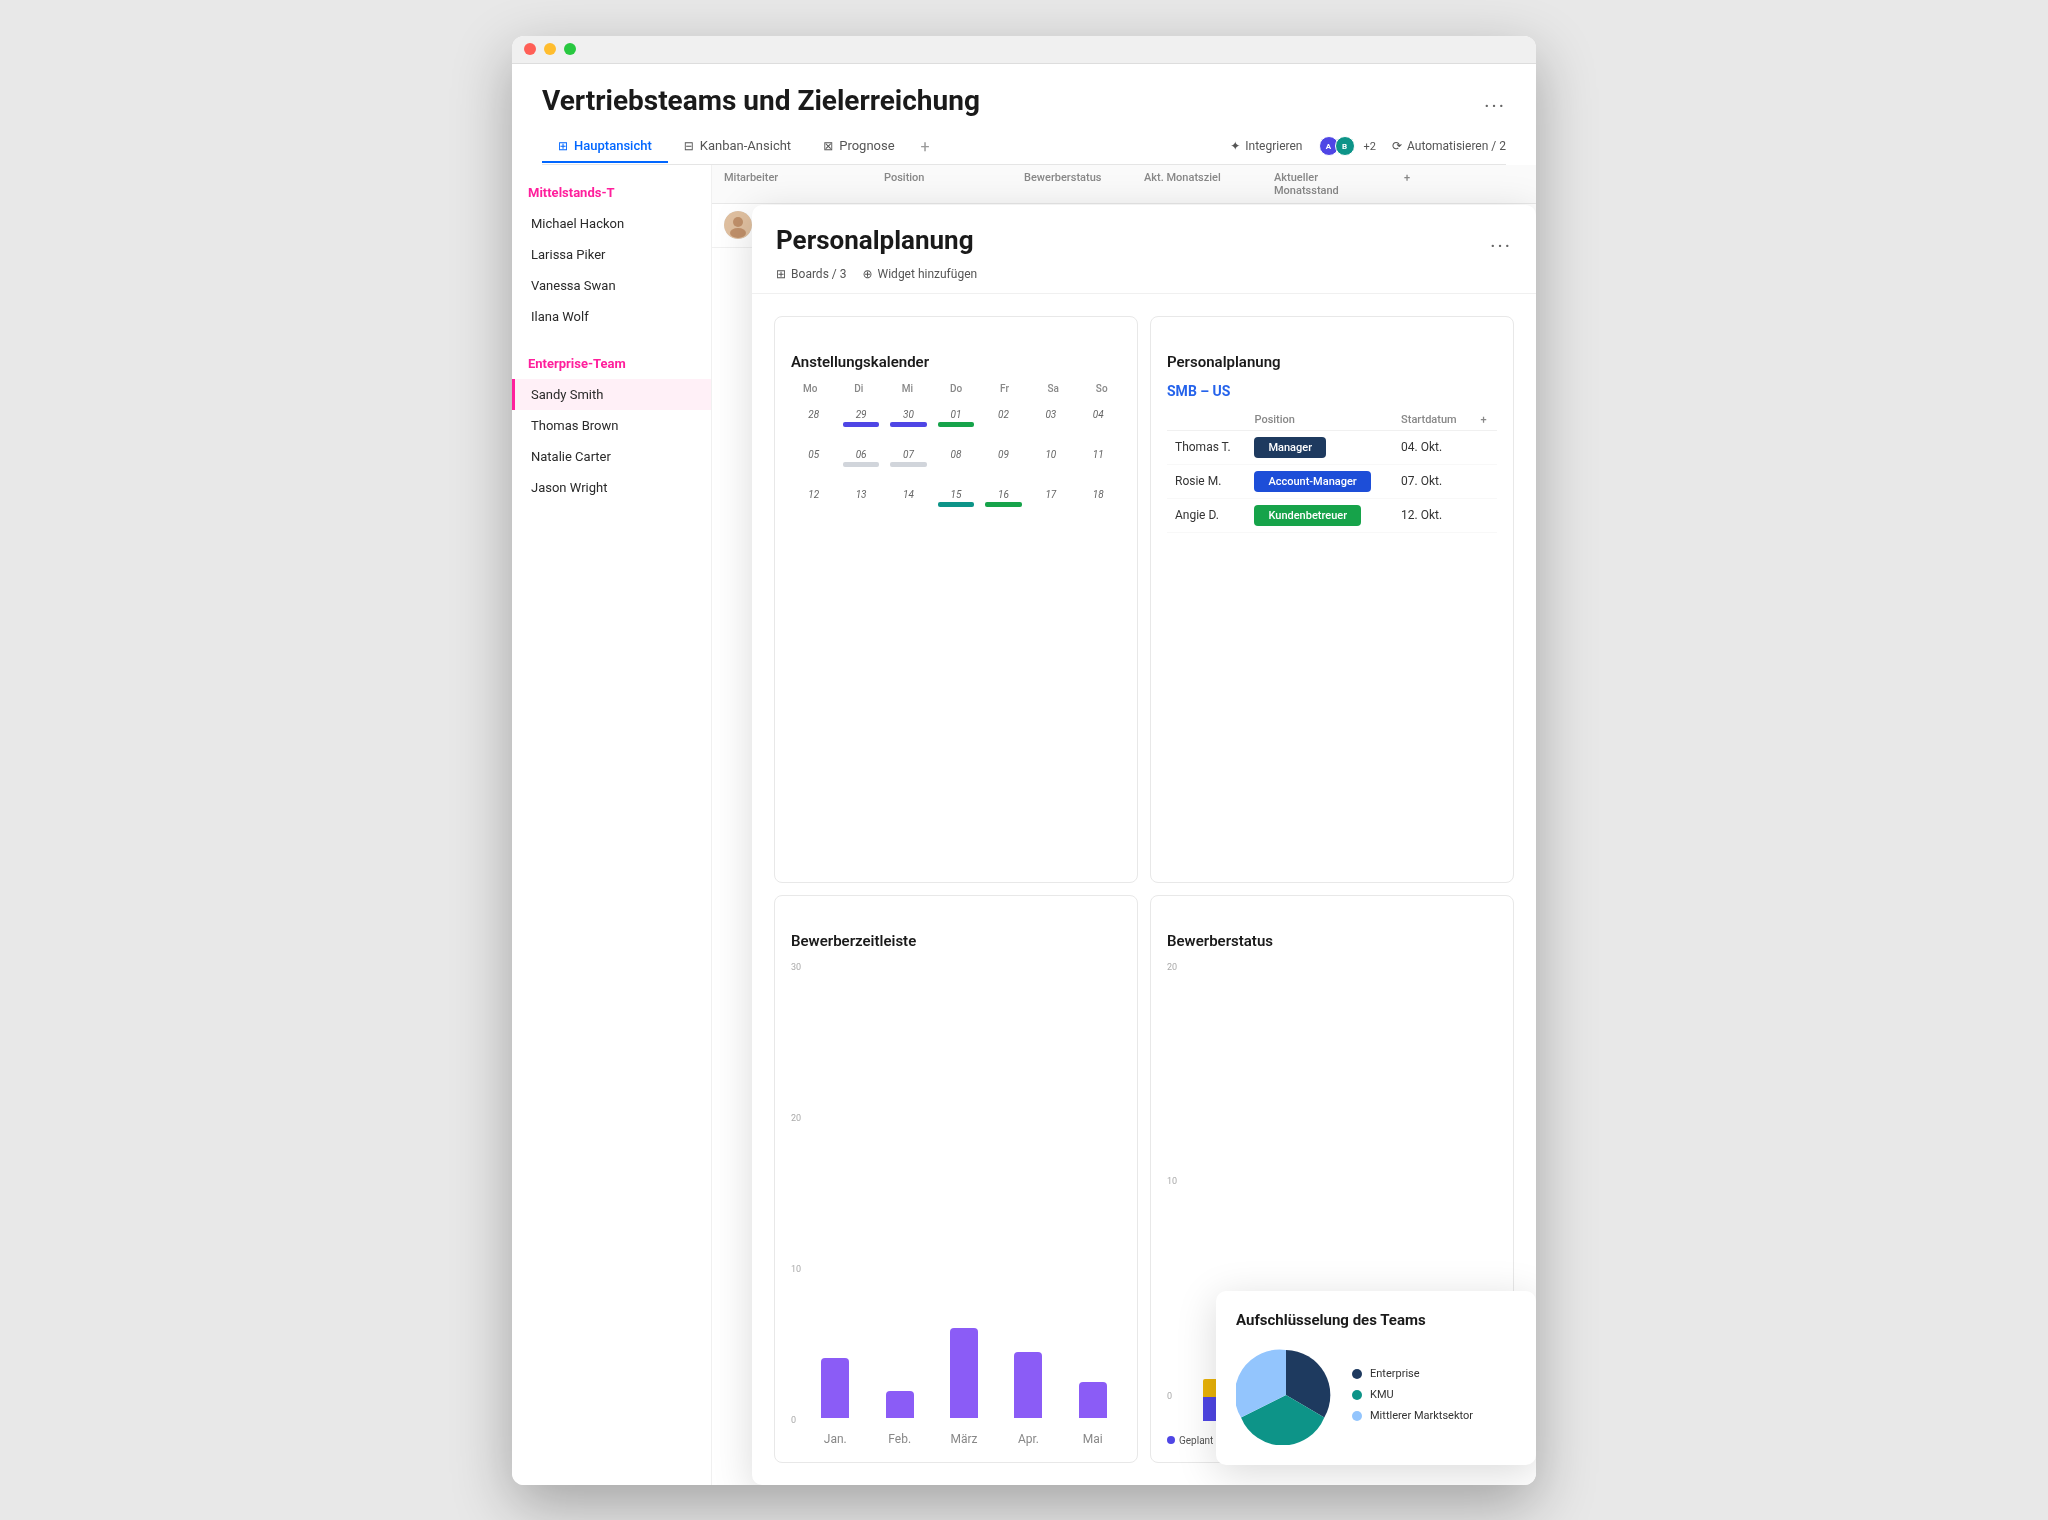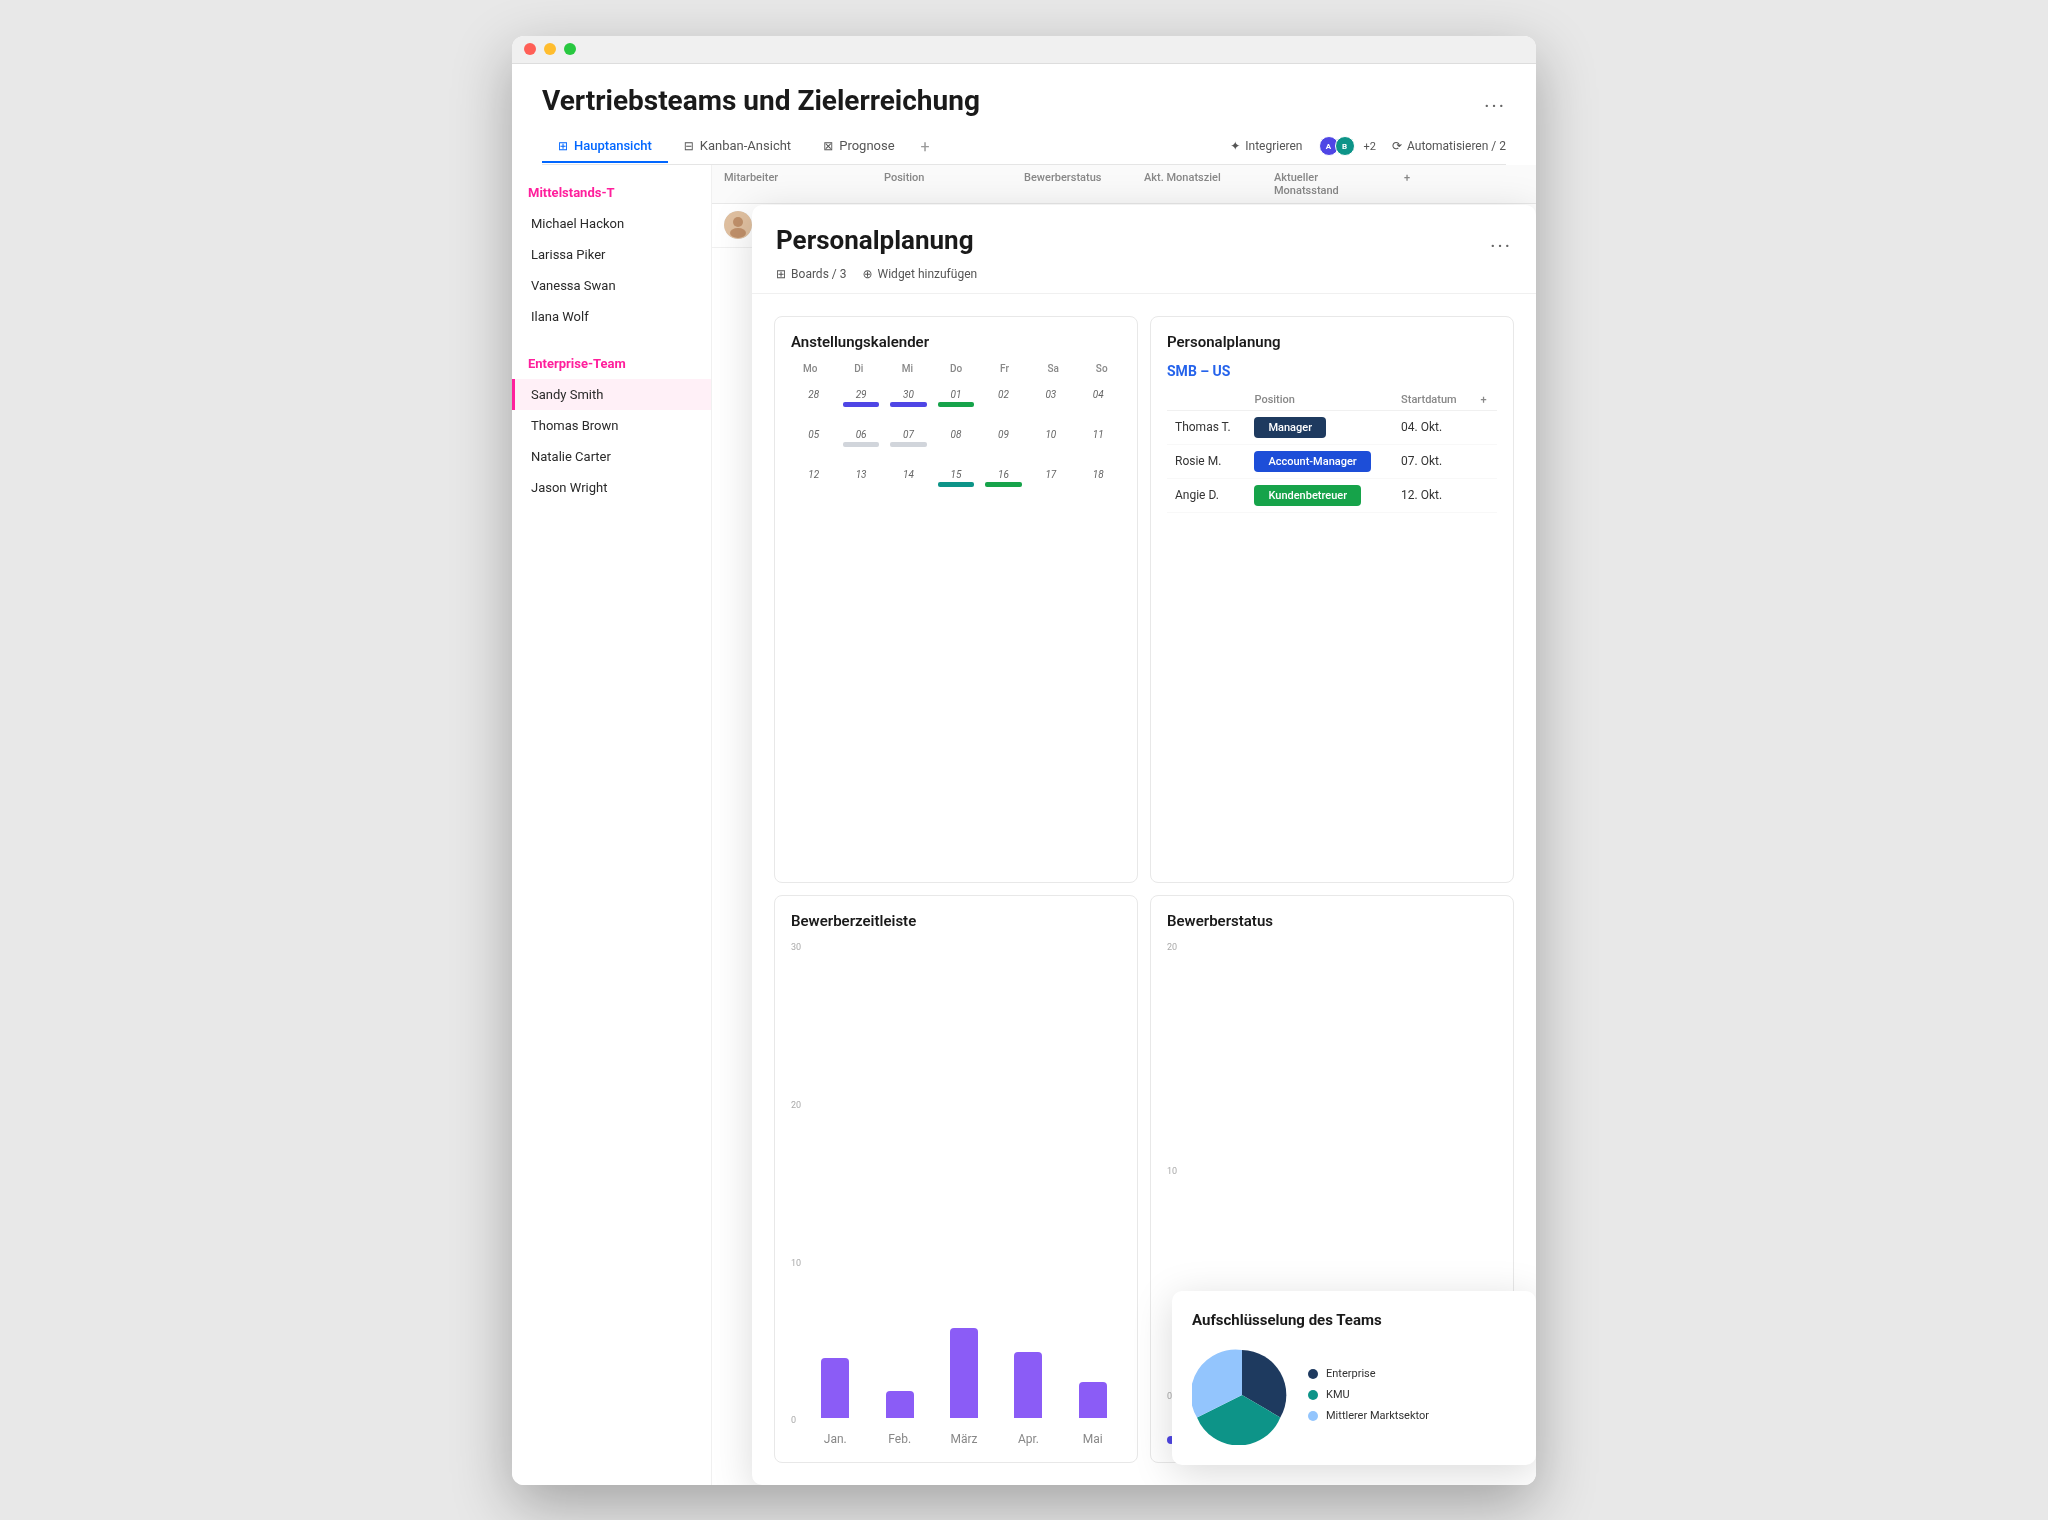--- a/index.html
+++ b/index.html
@@ -344,20 +344,21 @@
       overflow: hidden;
       display: flex;
       flex-direction: column;
     }
 
     .widget-title {
       font-size: 15px;
       font-weight: 600;
       color: #1a1a1a;
       margin-bottom: 12px;
+      margin-top: 20px;
     }
 
     
     .calendar-grid {
       flex: 1;
     }
 
     .cal-header-row {
       display: grid;
       grid-template-columns: repeat(7, 1fr);
@@ -487,21 +488,21 @@
       width: 8px;
       height: 8px;
       border-radius: 50%;
     }
 
     
     .team-breakdown {
       position: absolute;
       bottom: 20px;
       right: 0;
-      width: 364px;
+      width: 320px;
       background: #fff;
       border-radius: 10px;
       box-shadow: 0 8px 40px rgba(0,0,0,0.15);
       padding: 20px;
       pointer-events: all;
     }
 
     .breakdown-title {
       font-size: 15px;
       font-weight: 700;

